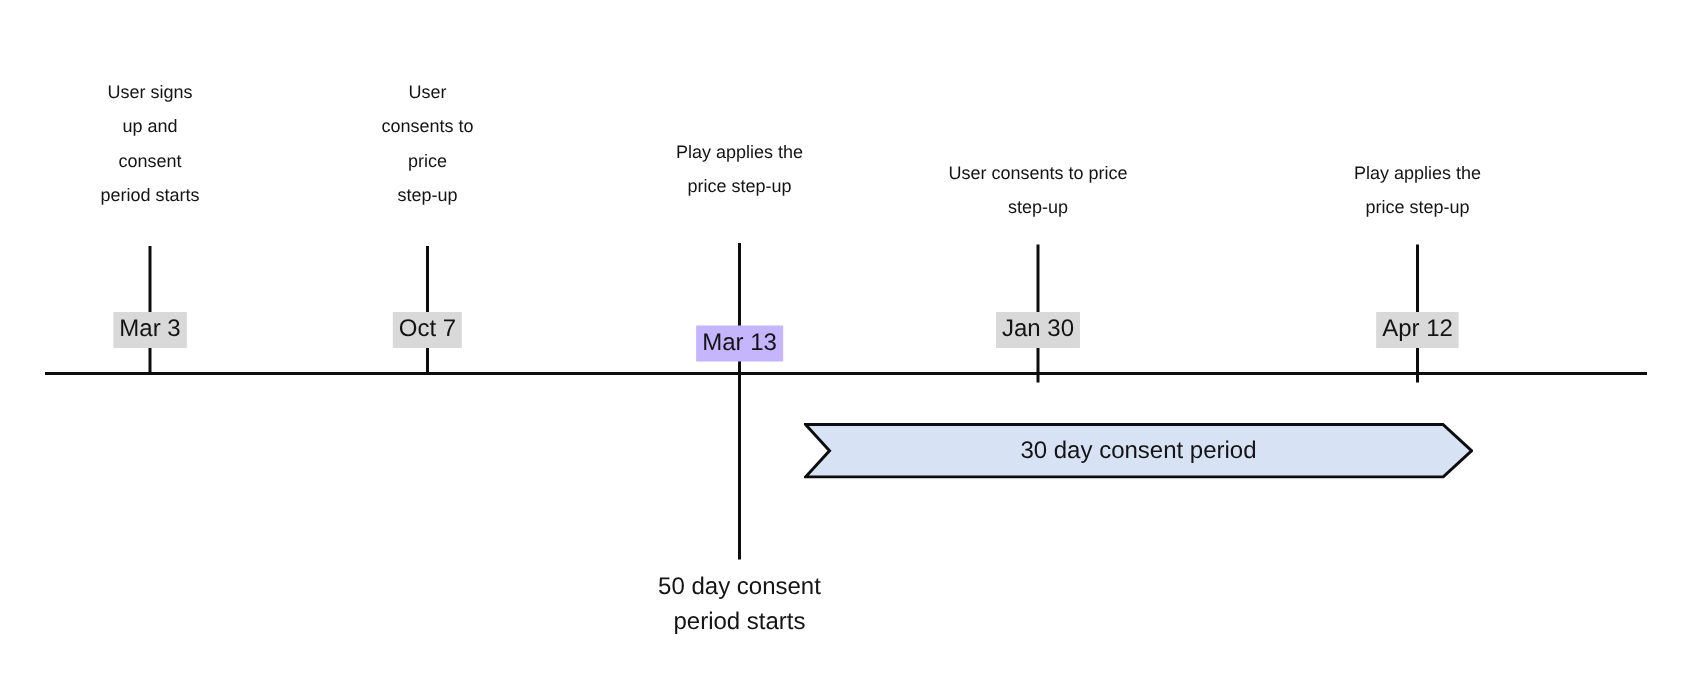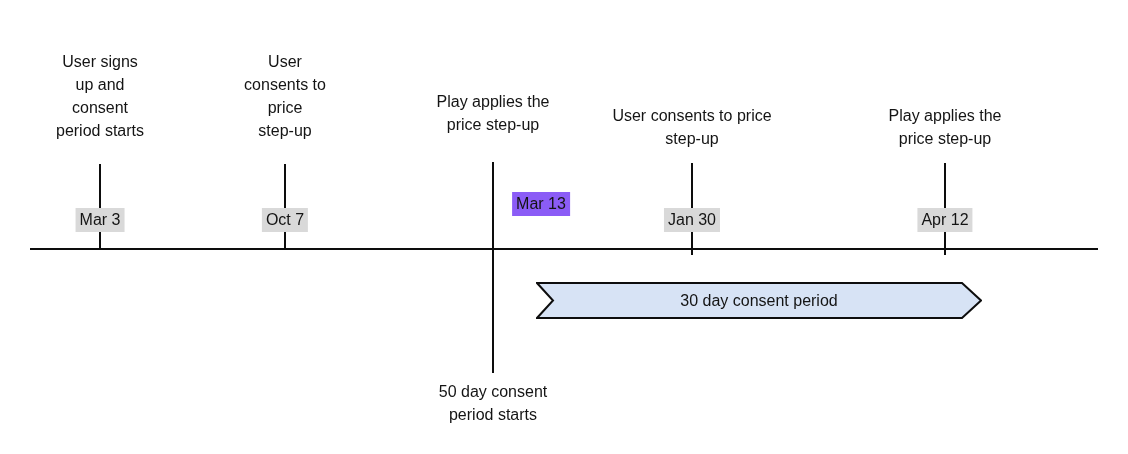--- a/index.html
+++ b/index.html
@@ -8,21 +8,21 @@
     width:1128px;height:454px;
     background:#ffffff;
     font-family:"Liberation Sans",sans-serif;
     color:#141414;
     overflow:hidden;
   }
   .timeline-line{position:absolute;background:#0d0d0d;}
   .tick{position:absolute;width:2px;background:#0d0d0d;transform:translateX(-50%);z-index:1;}
   .event-label{
     position:absolute;transform:translateX(-50%);
-    text-align:center;font-size:16px;line-height:23px;white-space:nowrap;
+    text-align:center;font-size:12px;line-height:23px;white-space:nowrap;
   }
   .date-label{
     position:absolute;transform:translateX(-50%);
     background:#d9d9d9;font-size:16px;line-height:24px;
     padding:0 4px;z-index:2;white-space:nowrap;text-align:center;
   }
   .band{position:absolute;}
   .band svg{display:block;}
   .band-label{
     position:absolute;inset:0;display:flex;align-items:center;justify-content:center;
@@ -56,21 +56,21 @@
       <div>consents to</div>
       <div>price</div>
       <div>step-up</div>
     </div>
     <div class="date-label" style="left: 285px; top: 208px; background: rgb(217, 217, 217);">Oct 7</div>
     <div class="tick" style="left: 493px; top: 162px; height: 211px; background: rgb(13, 13, 13);"></div>
     <div class="event-label" style="left: 493px; top: 90px;">
       <div>Play applies the</div>
       <div>price step-up</div>
     </div>
-    <div class="date-label" style="left: 493px; top: 192px; background: #8b5cf6; margin-left: 48px;">Mar 13</div>
+    <div class="date-label" style="left: 493px; top: 217px; background: #c4b5fd;">Mar 13</div>
     <div class="tick" style="left: 692px; top: 163px; height: 92px; background: rgb(13, 13, 13);"></div>
     <div class="event-label" style="left: 692px; top: 104px;">
       <div>User consents to price</div>
       <div>step-up</div>
     </div>
     <div class="date-label" style="left: 692px; top: 208px; background: rgb(217, 217, 217);">Jan 30</div>
     <div class="tick" style="left: 945px; top: 163px; height: 92px; background: rgb(13, 13, 13);"></div>
     <div class="event-label" style="left: 945px; top: 104px;">
       <div>Play applies the</div>
       <div>price step-up</div>

